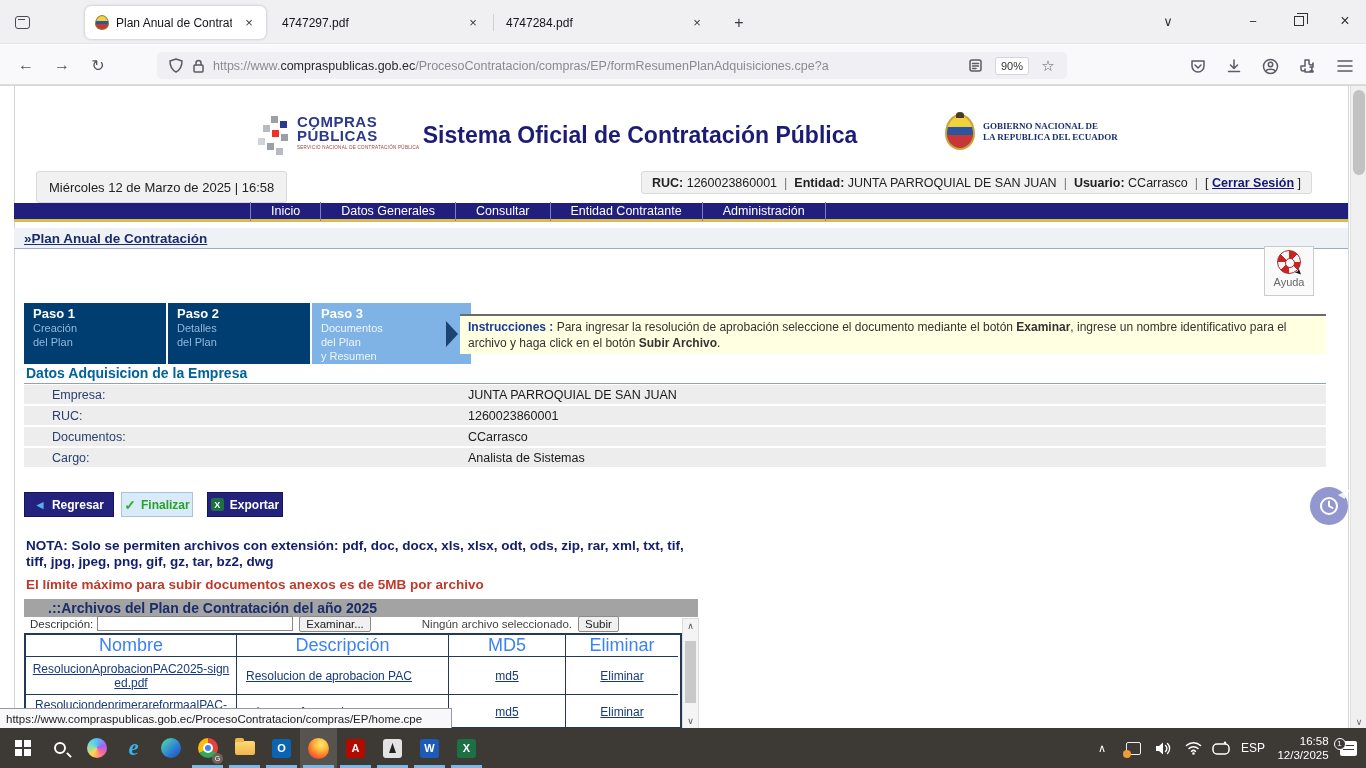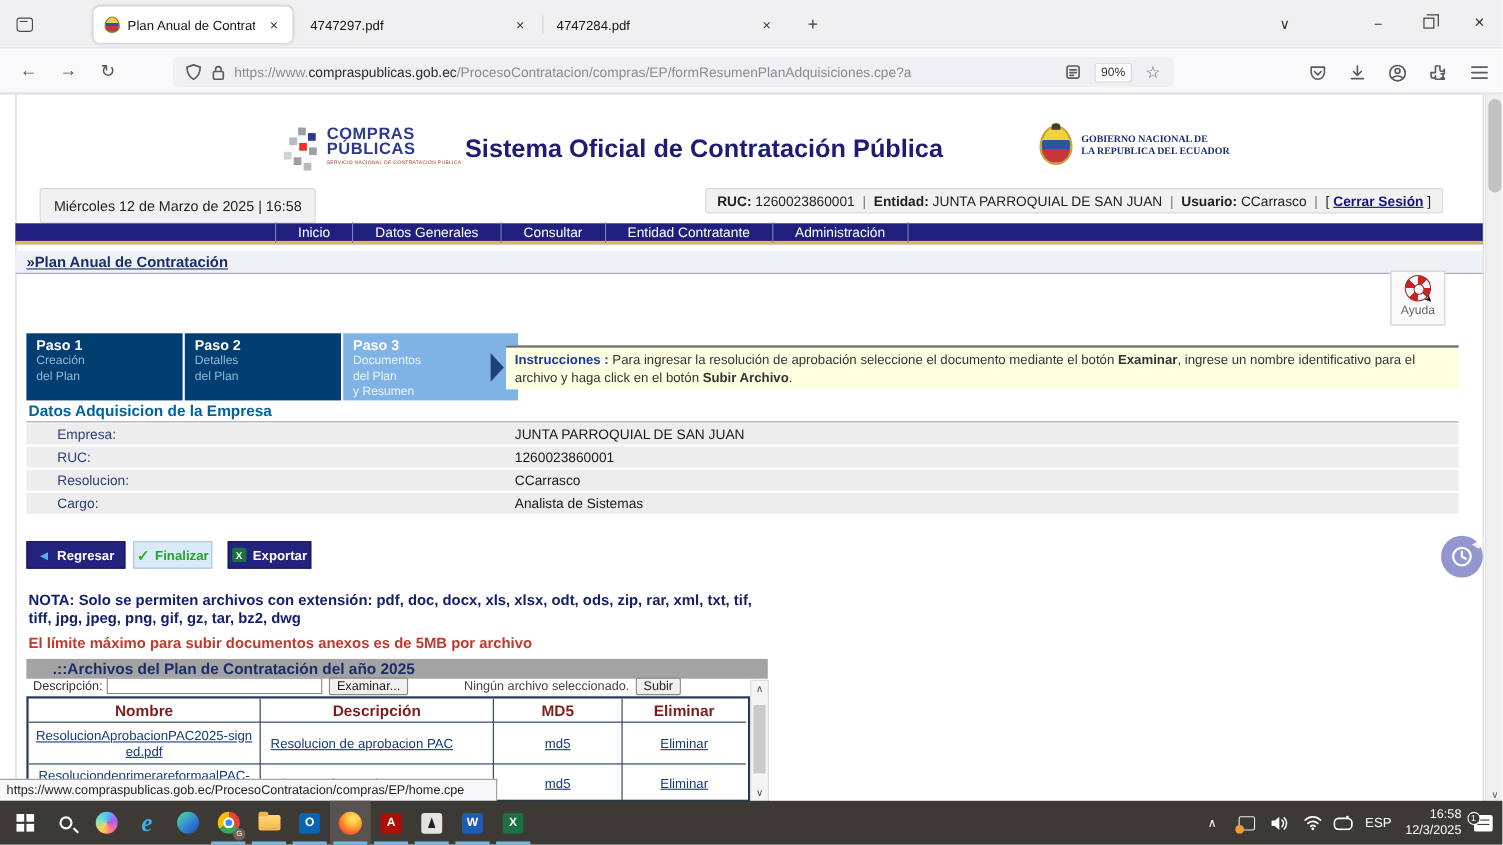--- a/index.html
+++ b/index.html
@@ -96,21 +96,21 @@
   .arch-header { position:absolute; left:24px; top:513px; width:674px; height:18px; background:#a3a3a3; display:flex; align-items:center; }
   .arch-header span { margin-left:24px; font-size:14px; font-weight:bold; color:#1a2d6b; }
   .upload-row { position:absolute; left:30px; top:529px; height:17px; display:flex; align-items:center; font-size:11.5px; color:#333; }
   .upload-row input { width:196px; height:15px; border:1px solid #888; background:#fff; margin-left:4px; font-size:11px; }
   .mini-btn { height:16px; border:1px solid #8a8a8a; background:#f0f0f0; border-radius:2px; font-size:11.5px; color:#222; padding:0 6px; margin-left:6px; display:flex; align-items:center; }
   .nofile { margin-left:6px; color:#444;padding-left:45px; }
 
   .ftable { position:absolute; left:24px; top:547px; width:658px; height:96px; border:2px solid #223a55; display:grid; grid-template-columns:211px 212px 117px 112px; grid-template-rows:22px 38px 34px; overflow:hidden; background:#fff; }
   .fc { border-right:1px solid #223a55; border-bottom:1px solid #223a55; display:flex; align-items:center; justify-content:center; text-align:center; }
   .fc.last { border-right:none; }
-  .fh { font-size:14px; font-weight:bold; color:#7f1d1d; }
+  .fh { font-size:18px; font-weight:normal; color:#3b82f6; }
   .flink { font-size:12px; color:#163a7e; text-decoration:underline; line-height:14px; word-break:break-all; padding:0 4px; }
   .fc.left { justify-content:flex-start; text-align:left; padding-left:5px; }
 
   .inner-sb { position:absolute; left:682px; top:532px; width:17px; height:111px; background:#f4f4f4; border:1px solid #dcdcdc; }
   .inner-sb .sb-arrow { position:absolute; left:0; width:15px; text-align:center; font-size:9px; color:#555; }
   .inner-sb .sb-thumb { position:absolute; left:2px; top:22px; width:11px; height:62px; background:#c9c9c9; }
 
   .status-tip { position:absolute; left:0; top:622px; width:452px; height:21px; background:#f8f8fa; border:1px solid #9a9a9a; border-left:none; display:flex; align-items:center; padding-left:6px; font-size:11.5px; color:#222; white-space:nowrap; z-index:30; }
 
   .clock-widget { position:absolute; left:1310px; top:401px; width:38px; height:38px; border-radius:50%; background:rgba(128,133,200,.85); z-index:25; display:flex; align-items:center; justify-content:center; }
@@ -331,21 +331,21 @@
 
   <div class="drow" style="top:299px;">
     <span class="dlab">Empresa:</span>
     <span class="dval">JUNTA PARROQUIAL DE SAN JUAN</span>
   </div>
   <div class="drow" style="top:320px;">
     <span class="dlab">RUC:</span>
     <span class="dval">1260023860001</span>
   </div>
   <div class="drow" style="top:341px;">
-    <span class="dlab">Resolucion:</span>
+    <span class="dlab">Documentos:</span>
     <span class="dval">CCarrasco</span>
   </div>
   <div class="drow" style="top:362px;">
     <span class="dlab">Cargo:</span>
     <span class="dval">Analista de Sistemas</span>
   </div>
 
   <div class="btn-navy" style="left:24px; width:90px;">
     <span class="arrow-back">◄</span>
     <span>Regresar</span>

